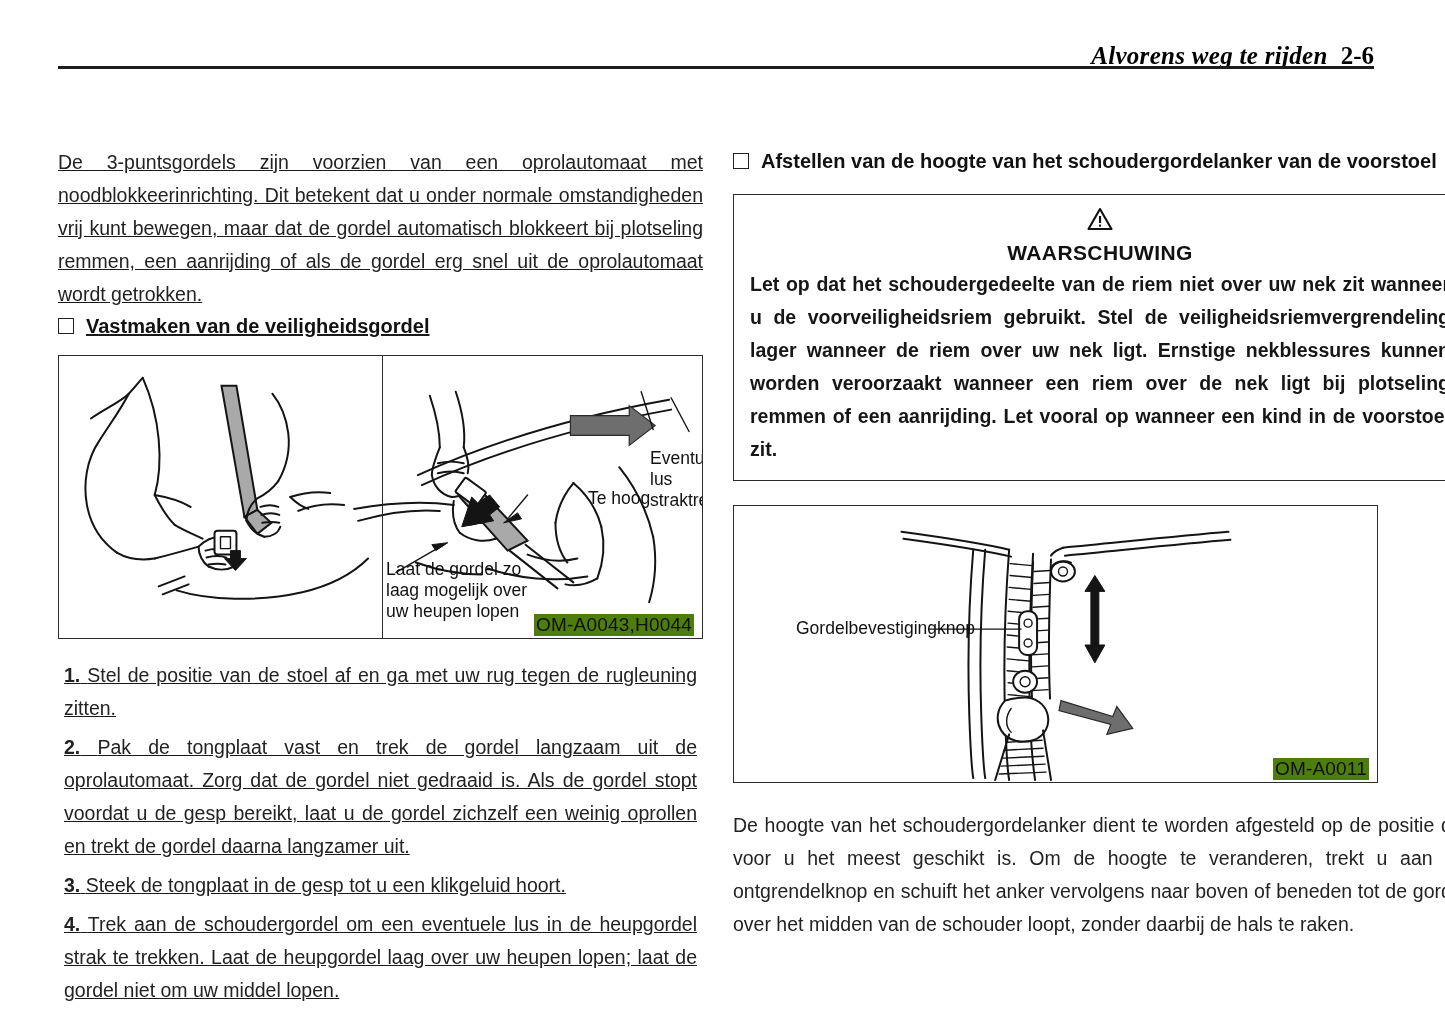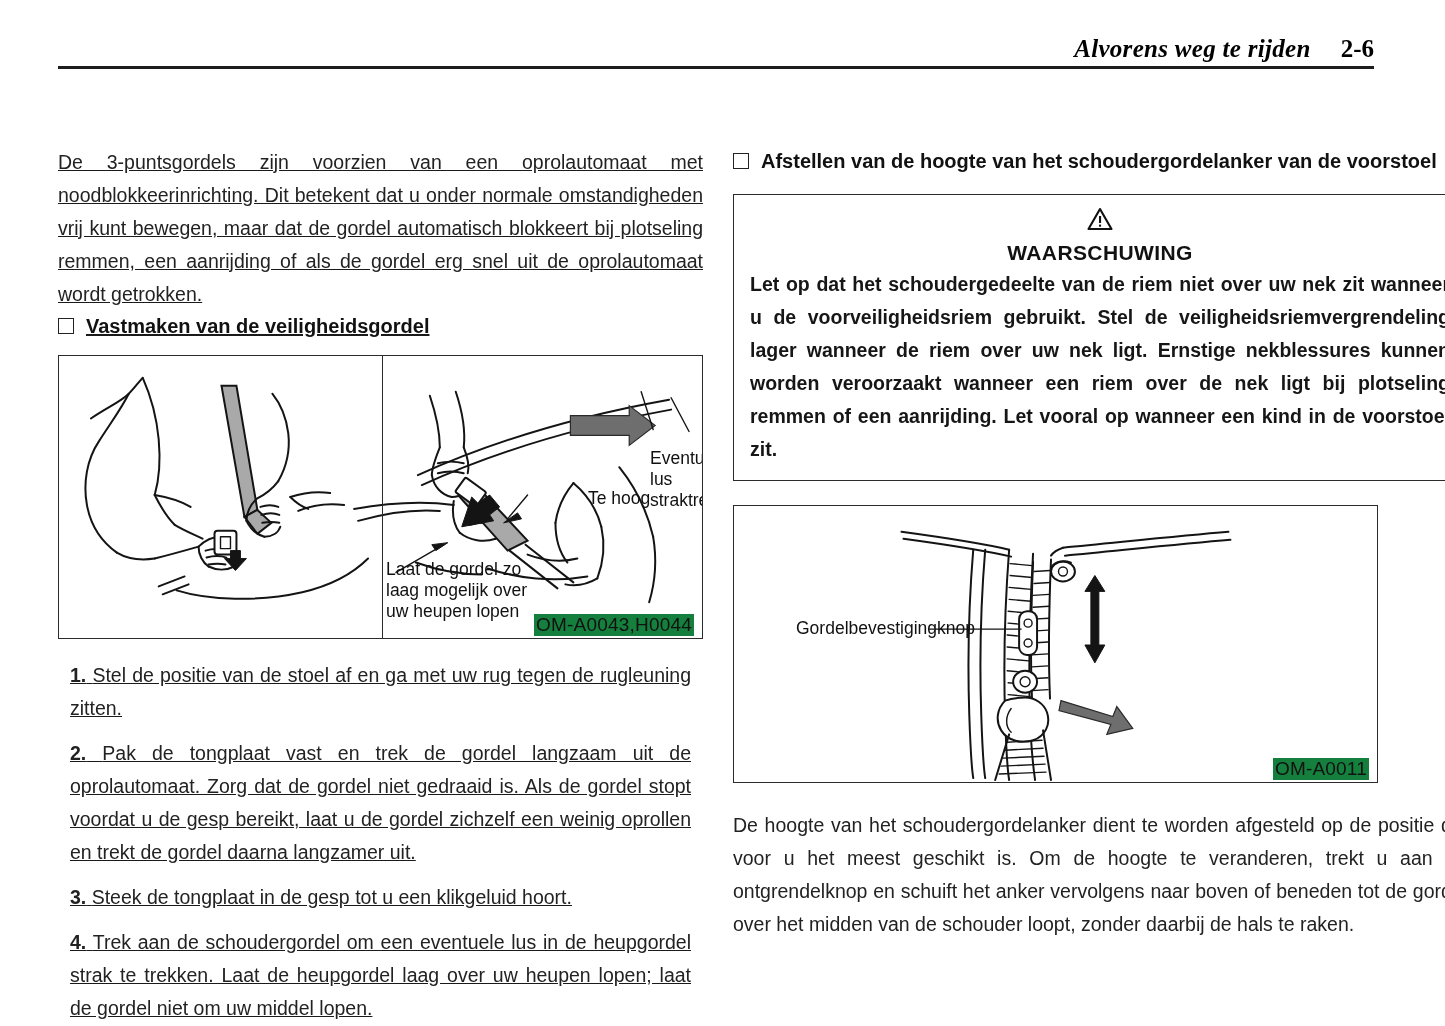--- a/index.html
+++ b/index.html
@@ -20,24 +20,24 @@
   #page-header {
     position: absolute;
     left: 58px;
     top: 26px;
     width: 1316px;
     height: 44px;
   }
   #header-title-wrap {
     position: absolute;
     right: 0;
-    top: 9px;
+    top: 16px;
     display: flex;
     align-items: baseline;
-    gap: 30px;
+    gap: 13px;
     white-space: nowrap;
   }
   #header-chapter-title {
     font-family: "Liberation Serif", serif;
     font-weight: bold;
     font-style: italic;
     font-size: 25px;
     letter-spacing: 0.3px;
     color: #000;
   }
@@ -101,21 +101,21 @@
     box-sizing: border-box;
     overflow: hidden;
   }
   .figure-caption {
     position: absolute;
     right: 8px;
     bottom: 2px;
     font-size: 19px;
     color: #111;
     letter-spacing: 0.2px;
-    background: #15803d;
+    background: #4d7c0f;
     padding: 0 2px;
   }
   .fig-divider {
     position: absolute;
     top: 0;
     bottom: 0;
     width: 0;
     border-left: 1.4px solid #2b2b2b;
   }
   .fig-label {
@@ -156,21 +156,21 @@
     margin: 0;
   }
 
   
   #numbered-steps { margin: 0; }
   .step {
     font-size: 19.5px;
     line-height: 33px;
     text-align: justify;
     color: #222;
-    margin: 12px;
+    margin: 6px;
   }
   .step-num { font-weight: bold; }
 
   
   svg.art { display: block; width: 100%; height: 100%; }
   svg.art .ln  { fill: none; stroke: #141414; stroke-width: 2; stroke-linecap: round; stroke-linejoin: round; }
   svg.art .ln-t{ fill: none; stroke: #141414; stroke-width: 1.4; stroke-linecap: round; stroke-linejoin: round; }
   svg.art .belt{ fill: #a9a9a9; stroke: #141414; stroke-width: 2; }
   svg.art .blk { fill: #141414; stroke: #141414; stroke-width: 1; }
   svg.art .gry { fill: #6e6e6e; stroke: #2a2a2a; stroke-width: 1.2; }

